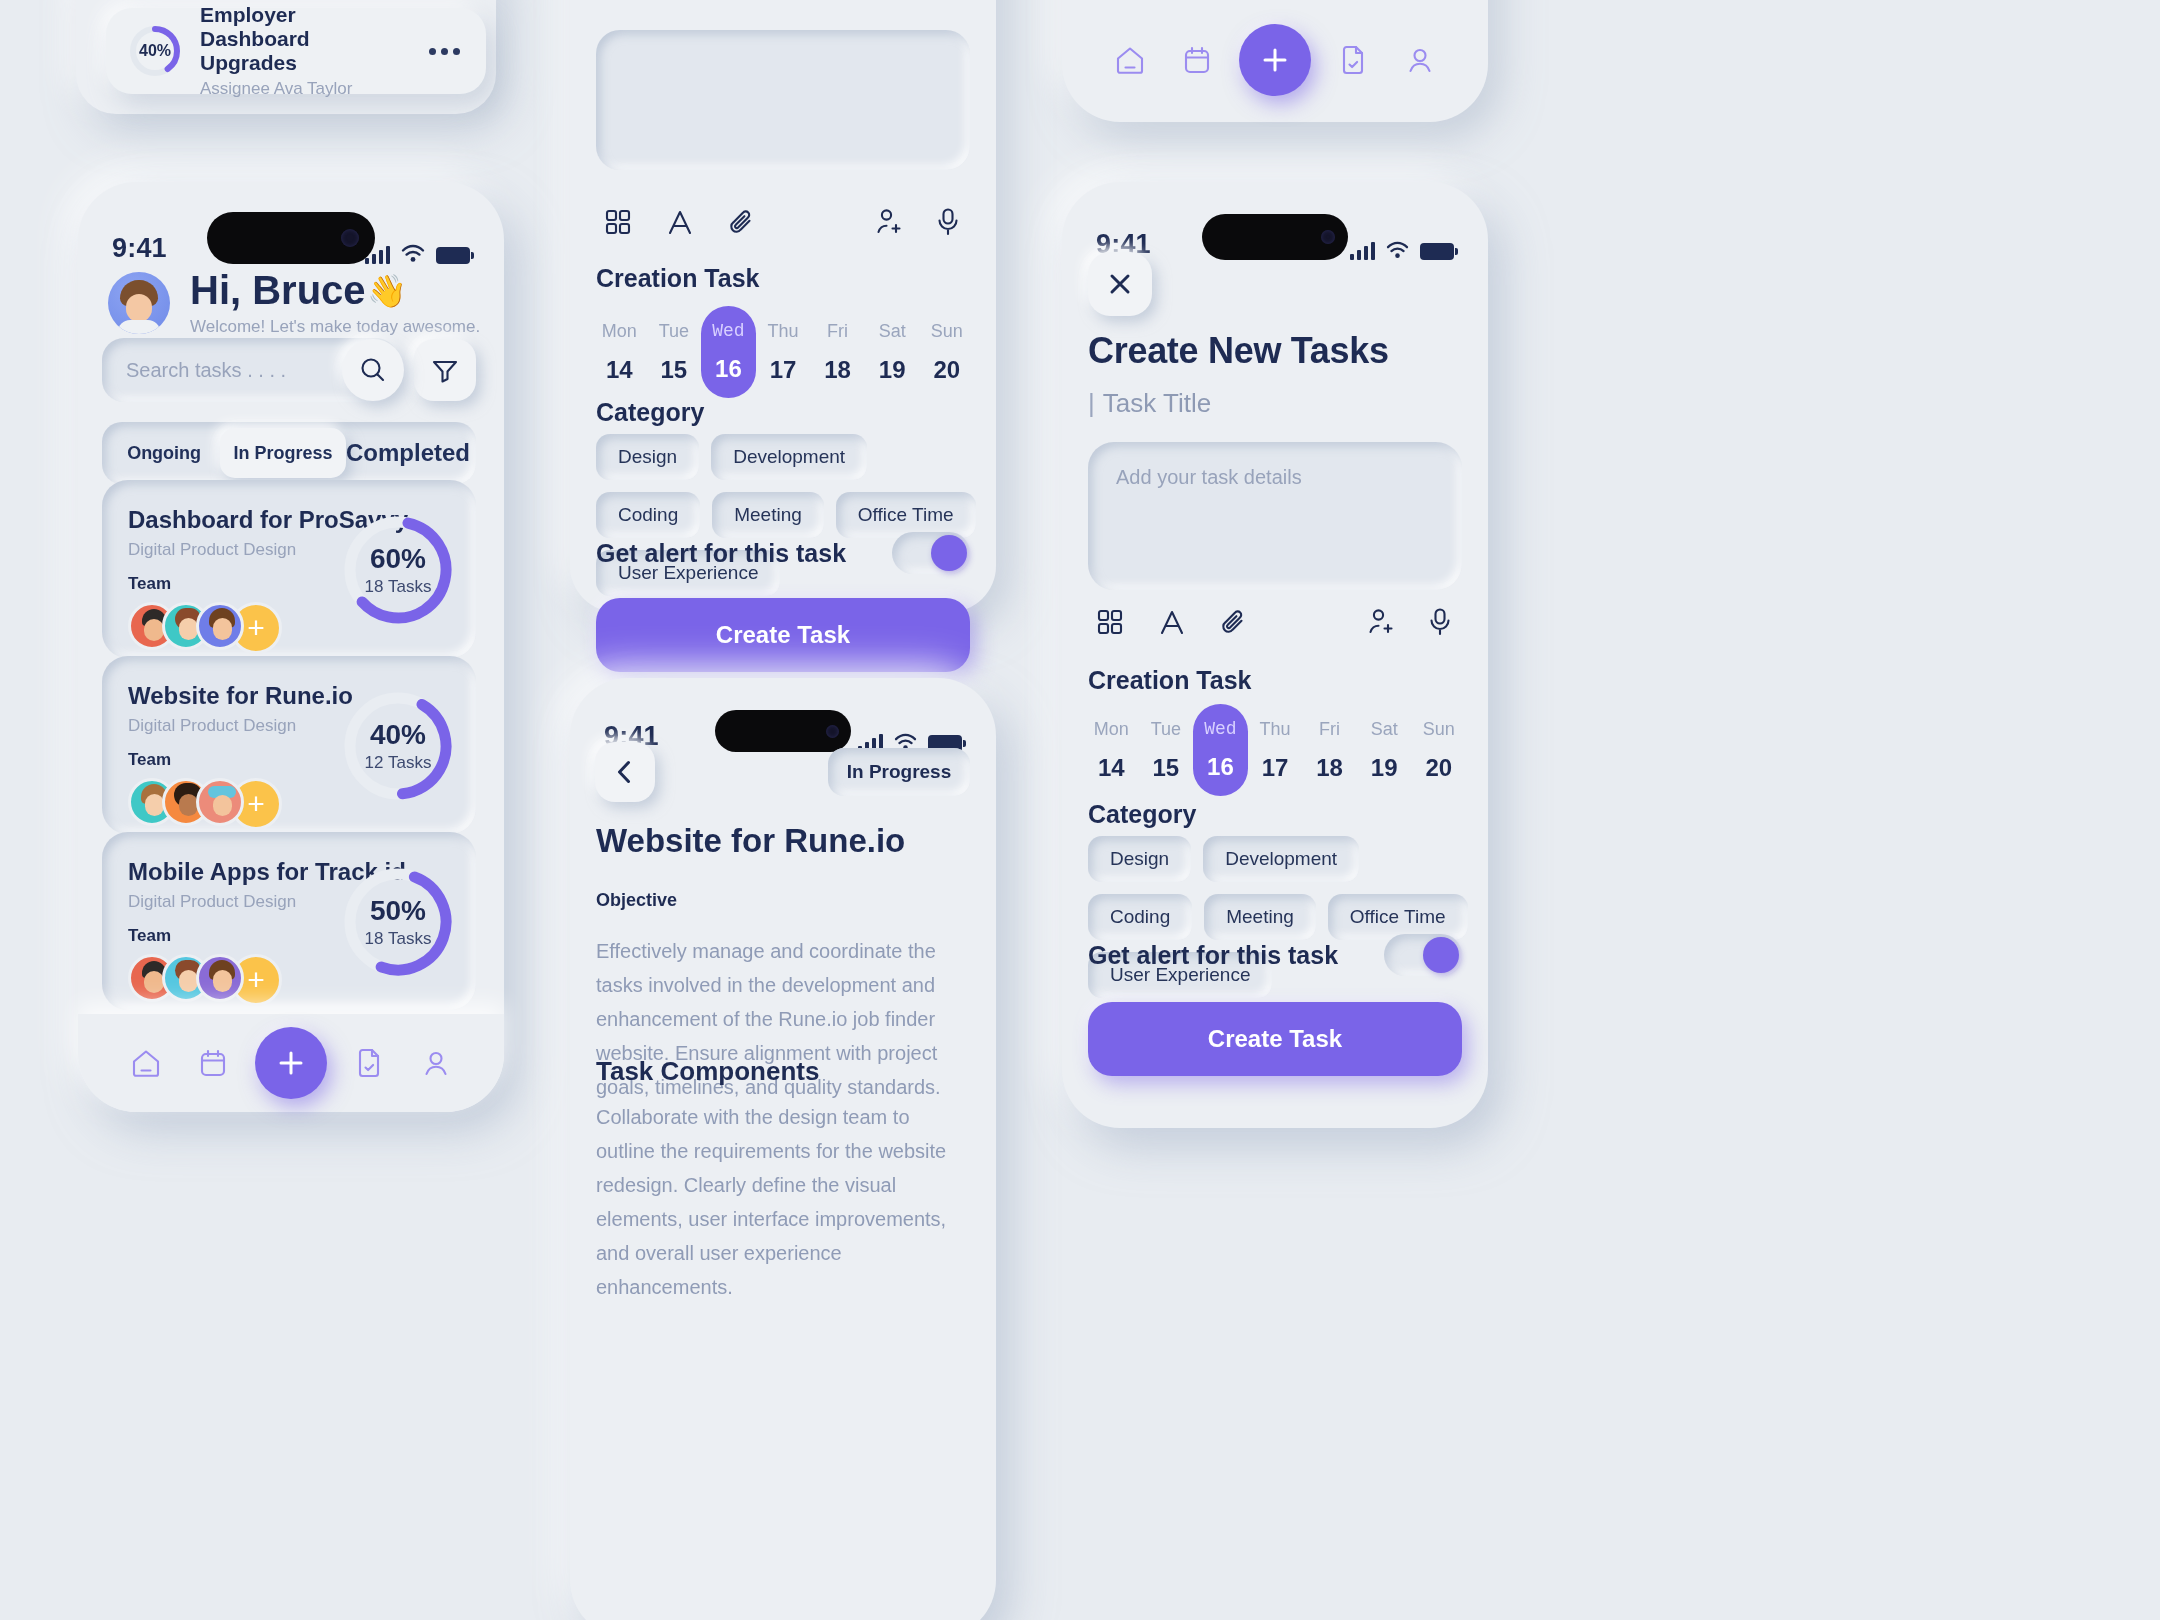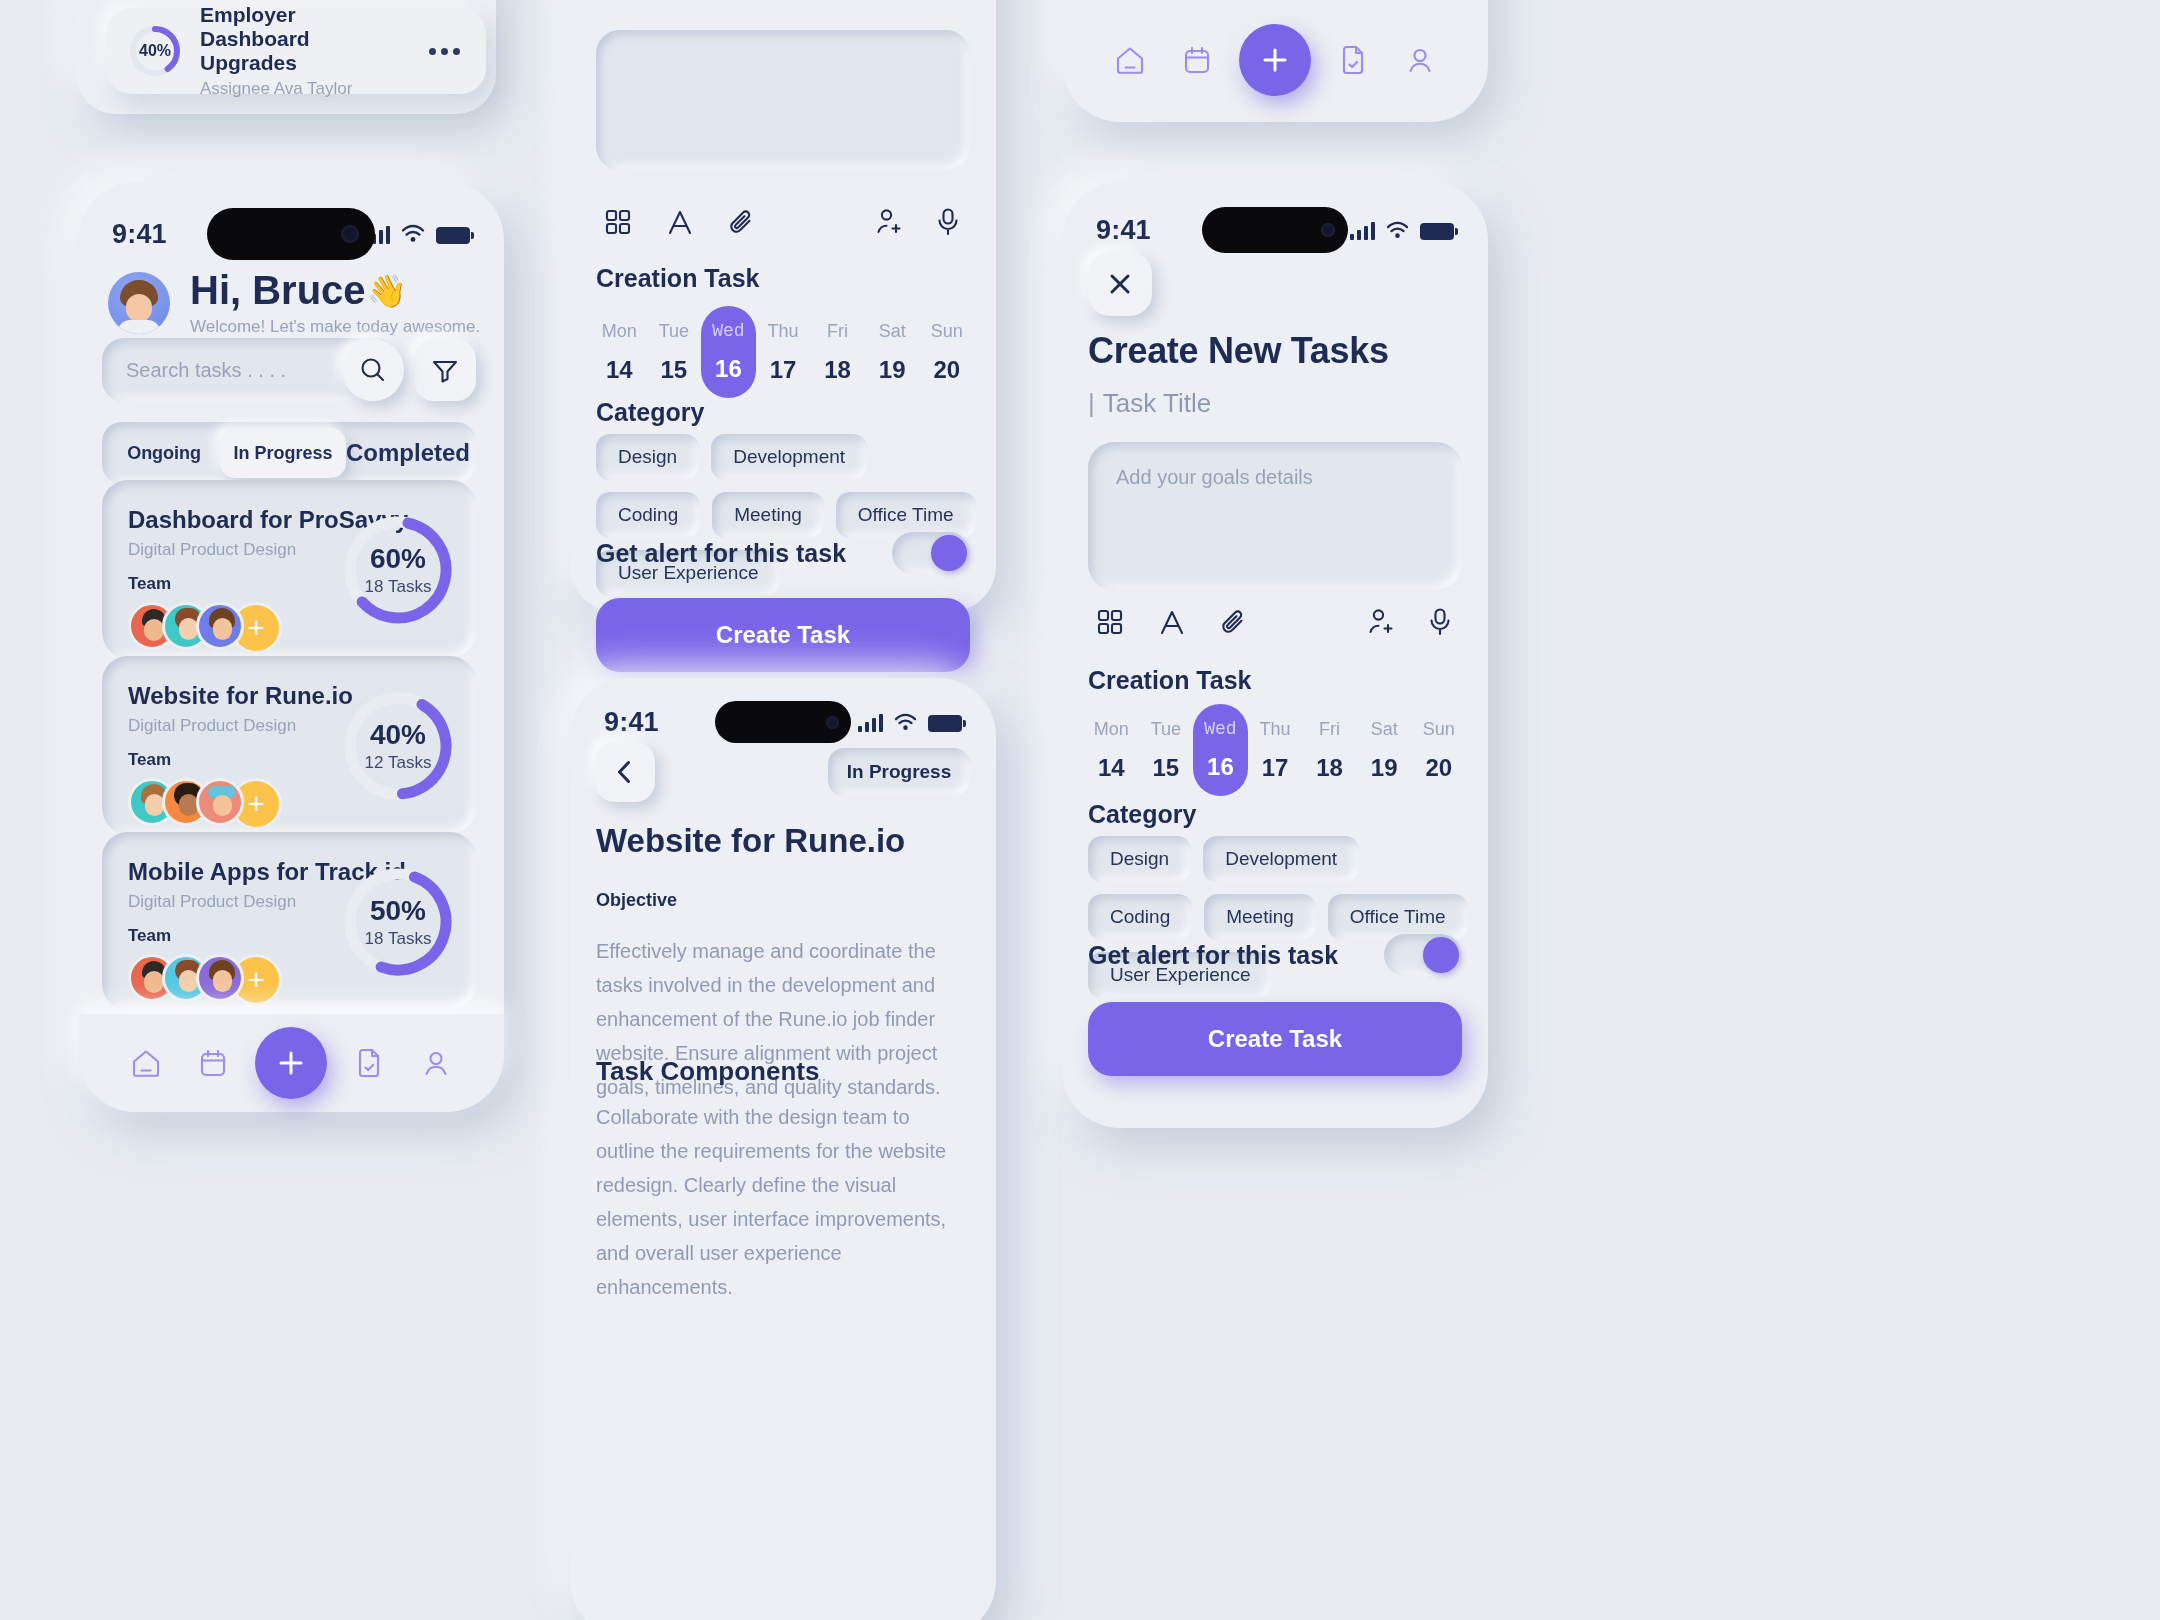--- a/index.html
+++ b/index.html
@@ -27,21 +27,21 @@
   .sunk {
     background: #e2e7ee;
     box-shadow: inset 4px 4px 10px rgba(163,177,198,0.55), inset -4px -4px 10px rgba(255,255,255,0.9);
   }
   .raised {
     background: #f1f3f6;
     box-shadow: 5px 6px 14px rgba(163,177,198,0.55), -5px -5px 12px rgba(255,255,255,0.95);
   }
 
   
-  .statusbar { position: absolute; left: 0; right: 0; height: 60px; display: flex; align-items: center; }
+  .statusbar { position: absolute; left: 0; right: 0; height: 60px; display: flex; align-items: flex-end; }
   .sb-time { font-size: 27px; font-weight: 700; color: #1e2b53; letter-spacing: .2px; }
   .dyn-island { background: #0a0a0c; border-radius: 40px; display: flex; align-items: center; justify-content: flex-end; }
   .dyn-island .lens { width: 18px; height: 18px; border-radius: 50%; background: #14142a; margin-right: 16px; box-shadow: inset 0 0 4px #2a2a55; }
   .sb-right { display: flex; align-items: flex-end; gap: 11px; }
   .bars { display: flex; align-items: flex-end; gap: 3px; height: 20px; }
   .bars i { display: block; width: 4px; background: #1e2b53; border-radius: 1px; }
   .bars i:nth-child(1){height:6px}.bars i:nth-child(2){height:10px}.bars i:nth-child(3){height:14px}.bars i:nth-child(4){height:18px}
   .batt { width: 34px; height: 17px; border-radius: 4px; background: #1e2b53; position: relative; }
   .batt:after { content:''; position:absolute; right:-4px; top:5px; width:3px; height:7px; background:#1e2b53; border-radius:0 2px 2px 0;}
 
@@ -515,21 +515,21 @@
     </div>
 
     <div style="position:absolute;left:26px;top:148px;font-size:36px;font-weight:700;color:#1e2b53;letter-spacing:-.3px;">Create New Tasks</div>
 
     <div style="position:absolute;left:26px;top:206px;display:flex;align-items:center;gap:8px;">
       <span style="font-size:26px;color:#9aa5bd;">|</span>
       <span style="font-size:26px;color:#8e9ab4;">Task Title</span>
     </div>
 
     <div class="sunk" style="position:absolute;left:26px;top:260px;width:374px;height:148px;border-radius:26px;padding:24px 28px;">
-      <span style="font-size:20px;color:#98a3bb;">Add your goals details</span>
+      <span style="font-size:20px;color:#98a3bb;">Add your task details</span>
     </div>
 
     <div style="position:absolute;left:26px;top:418px;width:374px;display:flex;align-items:center;">
       <div style="width:44px;height:44px;display:flex;align-items:center;justify-content:center;">
         <svg width="28" height="28" viewBox="0 0 28 28">
             <rect class="ico" x="3" y="3" width="9" height="9" rx="2"></rect>
             <rect class="ico" x="16" y="3" width="9" height="9" rx="2"></rect>
             <rect class="ico" x="3" y="16" width="9" height="9" rx="2"></rect>
             <rect class="ico" x="16" y="16" width="9" height="9" rx="2"></rect>
           </svg>

